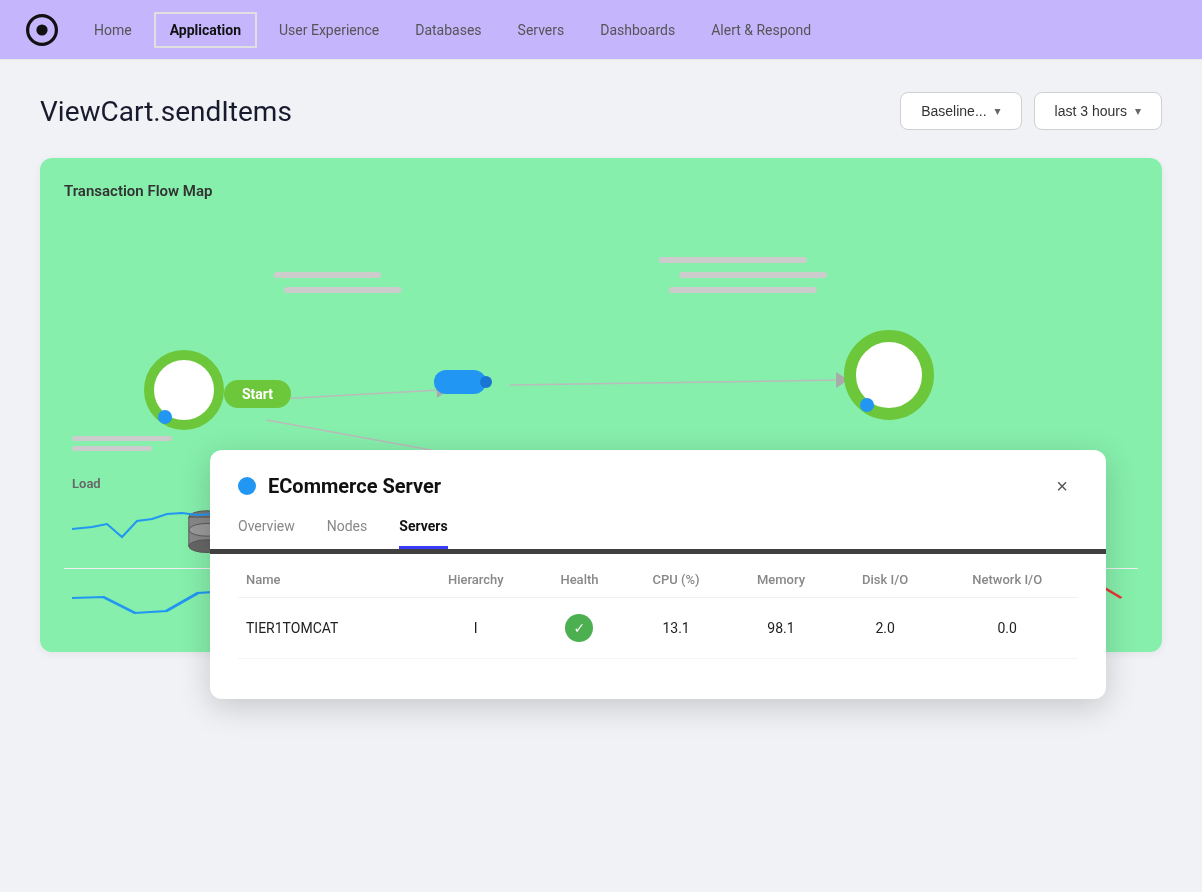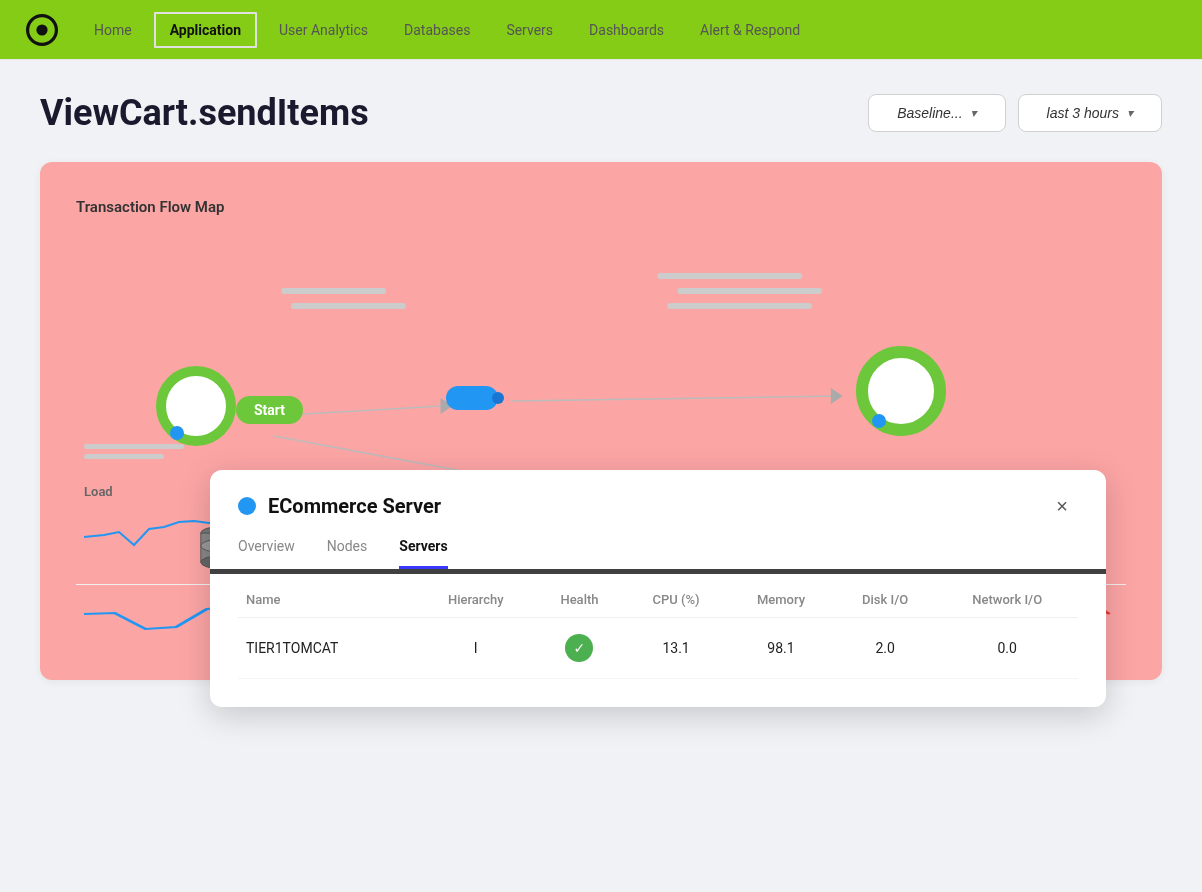--- a/index.html
+++ b/index.html
@@ -1,84 +1,84 @@
 <!DOCTYPE html>
 <html><head>
   <meta charset="utf-8">
   <style>
     * { box-sizing: border-box; margin: 0; padding: 0; }
     body { font-family: -apple-system, BlinkMacSystemFont, 'Segoe UI', Roboto, sans-serif; background: #f0f2f5; min-height: 892px; width: 1202px; overflow: hidden; }
 
     
-    .nav { background: #84cc16; border-bottom: 1px solid #e8e8e8; display: flex; align-items: center; height: 60px; padding: 0 24px; gap: 8px; }
+    .nav { background: #c4b5fd; border-bottom: 1px solid #e8e8e8; display: flex; align-items: center; height: 60px; padding: 0 24px; gap: 8px; }
     .nav-logo { width: 36px; height: 36px; margin-right: 12px; display: flex; align-items: center; justify-content: center; }
     .nav-logo svg { width: 32px; height: 32px; }
     .nav-item { padding: 8px 14px; font-size: 14px; color: #555; cursor: pointer; border-radius: 4px; white-space: nowrap; }
     .nav-item.active { font-weight: 700; color: #111; border: 2px solid #e0e0e0; border-radius: 1px; }
 
     
     .main { padding: 32px 40px; }
     .page-header { display: flex; align-items: center; justify-content: space-between; margin-bottom: 28px; }
-    .page-title { font-size: 36px; font-weight: 700; color: #1a1a2e; }
+    .page-title { font-size: 28px; font-weight: 400; color: #1a1a2e; }
     .header-controls { display: flex; gap: 12px; }
-    .dropdown-btn { display: flex; align-items: center; gap: 8px; padding: 10px 28px; border: 1.5px solid #d0d0d0; border-radius: 8px; background: #fff; font-size: 14px; color: #333; cursor: pointer; white-space: nowrap; font-style: italic; }
+    .dropdown-btn { display: flex; align-items: center; gap: 8px; padding: 10px 20px; border: 1.5px solid #d0d0d0; border-radius: 8px; background: #fff; font-size: 14px; color: #333; cursor: pointer; white-space: nowrap; }
     .dropdown-btn .chevron { font-size: 12px; color: #666; }
 
     
-    .card { background: #fca5a5; border-radius: 12px; padding: 36px; box-shadow: 0 2px 8px rgba(0,0,0,0.06); position: relative; }
+    .card { background: #86efac; border-radius: 12px; padding: 24px; box-shadow: 0 2px 8px rgba(0,0,0,0.06); position: relative; }
     .card-title { font-size: 15px; font-weight: 600; color: #333; margin-bottom: 20px; }
 
     
     .flow-map-area { position: relative; height: 340px; }
     .flow-node { position: absolute; display: flex; align-items: center; }
     .green-ring { width: 80px; height: 80px; border-radius: 50%; border: 10px solid #6dc73a; background: #fff; display: flex; align-items: center; justify-content: center; position: relative; }
     .blue-dot { width: 14px; height: 14px; border-radius: 50%; background: #2196f3; position: absolute; bottom: -4px; left: 4px; }
     .start-label { background: #6dc73a; color: #fff; font-weight: 700; font-size: 14px; padding: 6px 18px; border-radius: 20px; margin-top: 8px; }
     .cylinder { position: absolute; left: 118px; top: 288px; }
     .cylinder svg { width: 50px; height: 50px; }
     .blue-capsule { width: 52px; height: 24px; background: #2196f3; border-radius: 12px; position: relative; }
     .blue-capsule::after { content: ''; position: absolute; right: -6px; top: 50%; transform: translateY(-50%); width: 12px; height: 12px; background: #1976d2; border-radius: 50%; }
 
     
     .flow-svg { position: absolute; top: 0; left: 0; width: 100%; height: 100%; pointer-events: none; }
     .load-label { font-size: 13px; color: #666; font-weight: 600; margin-bottom: 8px; }
 
     
     .modal-overlay { position: fixed; top: 0; left: 0; width: 1202px; height: 892px; pointer-events: none; z-index: 100; }
-    .modal { position: absolute; top: 470px; left: 210px; width: 896px; background: #fff; border-radius: 12px; box-shadow: 0 8px 32px rgba(0,0,0,0.18); pointer-events: all; }
+    .modal { position: absolute; top: 450px; left: 210px; width: 896px; background: #fff; border-radius: 12px; box-shadow: 0 8px 32px rgba(0,0,0,0.18); pointer-events: all; }
     .modal-header { display: flex; align-items: center; justify-content: space-between; padding: 20px 28px 0 28px; }
     .modal-header-left { display: flex; align-items: center; gap: 12px; }
     .modal-blue-dot { width: 18px; height: 18px; border-radius: 50%; background: #2196f3; flex-shrink: 0; }
     .modal-server-name { font-size: 20px; font-weight: 700; color: #111; }
     .modal-close { width: 32px; height: 32px; display: flex; align-items: center; justify-content: center; cursor: pointer; font-size: 20px; color: #555; border: none; background: none; }
     .modal-tabs { display: flex; gap: 32px; padding: 0 28px; margin-top: 16px; border-bottom: 5px solid #404040; }
     .modal-tab { font-size: 14px; color: #888; padding-bottom: 12px; cursor: pointer; }
     .modal-tab.active { color: #111; font-weight: 700; border-bottom: 3px solid #3a3aff; }
-    .modal-body { padding: 0 28px 28px 28px; }
+    .modal-body { padding: 0 28px 40px 28px; }
     .table { width: 100%; border-collapse: collapse; margin-top: 4px; }
     .table th { text-align: left; font-size: 13px; color: #888; font-weight: 500; padding: 14px 8px 10px; border-bottom: 1px solid #f0f0f0; }
     .table th:not(:first-child) { text-align: center; }
     .table td { padding: 16px 8px; font-size: 14px; color: #222; border-bottom: 1px solid #f5f5f5; }
     .table td:not(:first-child) { text-align: center; }
     .table td.name-col { font-weight: 400; font-size: 14px; }
     .check-icon { width: 28px; height: 28px; border-radius: 50%; background: #4caf50; display: inline-flex; align-items: center; justify-content: center; color: #fff; font-size: 14px; }
   </style>
 </head>
 <body>
 
 <nav class="nav">
   <div class="nav-logo">
     <svg viewBox="0 0 40 40" fill="none" xmlns="http://www.w3.org/2000/svg">
       <circle cx="20" cy="20" r="18" stroke="#111" stroke-width="4" fill="none"></circle>
       <circle cx="20" cy="20" r="7" fill="#111"></circle>
     </svg>
   </div>
   <div class="nav-item">Home</div>
   <div class="nav-item active">Application</div>
-  <div class="nav-item">User Analytics</div>
+  <div class="nav-item">User Experience</div>
   <div class="nav-item">Databases</div>
   <div class="nav-item">Servers</div>
   <div class="nav-item">Dashboards</div>
   <div class="nav-item">Alert &amp; Respond</div>
 </nav>
 
 <div class="main">
   <div class="page-header">
     <h1 class="page-title">ViewCart.sendItems</h1>
     <div class="header-controls">
@@ -146,21 +146,21 @@
 
       <div class="cylinder">
         <svg viewBox="0 0 50 55" fill="none" xmlns="http://www.w3.org/2000/svg" width="50" height="55">
           <ellipse cx="25" cy="10" rx="20" ry="7" fill="#777" stroke="#555" stroke-width="1"></ellipse>
           <rect x="5" y="10" width="40" height="32" fill="#888" stroke="#555" stroke-width="1"></rect>
           <ellipse cx="25" cy="42" rx="20" ry="7" fill="#666" stroke="#555" stroke-width="1"></ellipse>
           <ellipse cx="25" cy="24" rx="20" ry="7" fill="#999" stroke="#555" stroke-width="1"></ellipse>
         </svg>
       </div>
 
-      <div style="position: absolute; bottom: 20px; left: 8px;">
+      <div style="position: absolute; bottom: 12px; left: 8px;">
         <div class="load-label">Load</div>
         
         <svg width="160" height="45" viewBox="0 0 160 45">
           <polyline points="0,30 20,28 35,25 50,38 65,22 80,20 95,15 110,14 125,16 140,15 160,14" fill="none" stroke="#2196f3" stroke-width="2"></polyline>
         </svg>
         
         <div style="position: absolute; top: -40px; left: 0;">
           <div style="width:100px; height:5px; background:#ccc; border-radius:3px; margin-bottom:5px;"></div>
           <div style="width:80px; height:5px; background:#ccc; border-radius:3px;"></div>
         </div>

